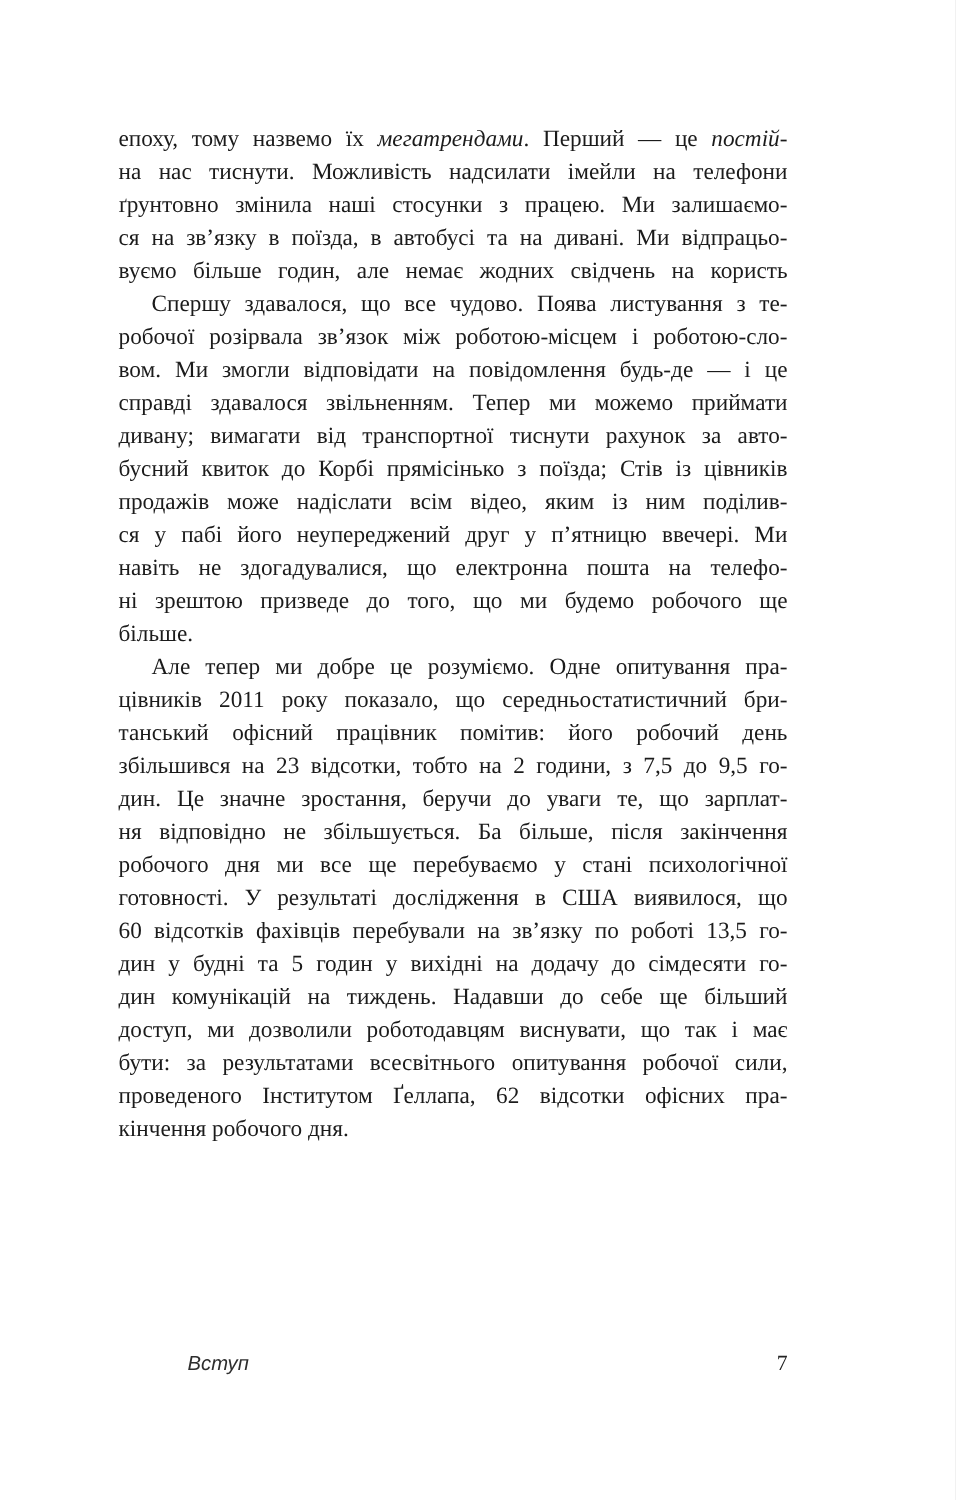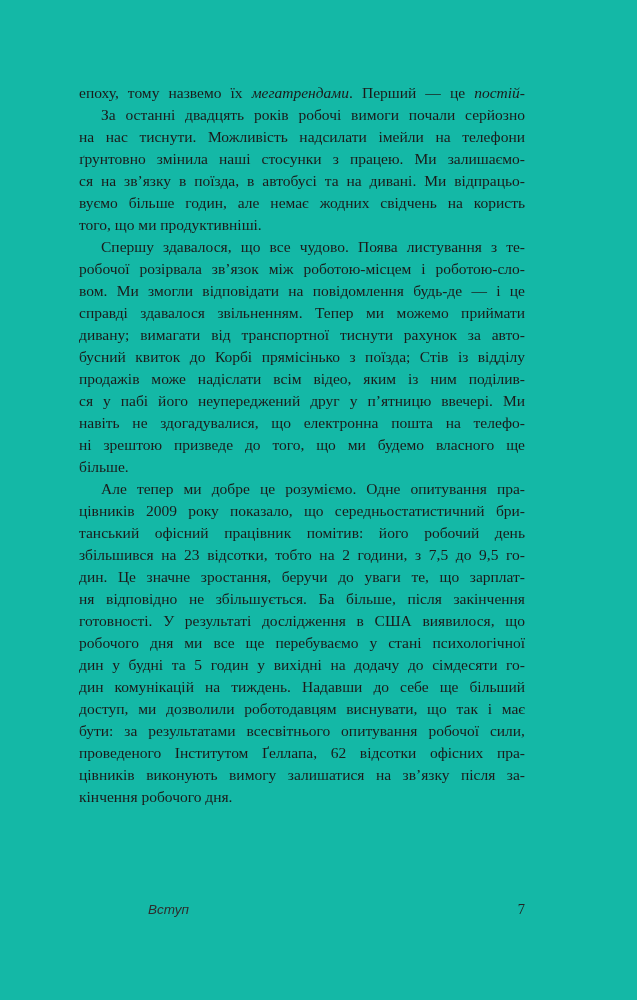--- a/index.html
+++ b/index.html
@@ -4,21 +4,21 @@
 <style>
   html, body {
     margin: 0;
     padding: 0;
     background: #e8e8e8;
   }
   .page {
     position: relative;
     width: 637px;
     height: 1000px;
-    background: #14b8a6;
+    background: #ffffff;
     font-family: "Liberation Serif", serif;
     color: #1b1b1b;
     overflow: hidden;
   }
   .text-block {
     position: absolute;
     left: 79px;
     top: 82px;
     width: 446px;
     font-size: 15.5px;
@@ -42,21 +42,21 @@
   .footer {
     position: absolute;
     left: 79px;
     top: 901px;
     width: 446px;
     display: flex;
     justify-content: space-between;
     align-items: baseline;
   }
   .footer-section {
-    margin-left: 69px;
+    margin-left: 46px;
     font-family: "Liberation Sans", sans-serif;
     font-style: italic;
     font-size: 13.5px;
     color: #2e2e2e;
   }
   .footer-pagenum {
     font-family: "Liberation Serif", serif;
     font-size: 14.5px;
     color: #222222;
   }
@@ -64,55 +64,53 @@
 </head>
 <body>
 
 <div class="page">
 
   <div class="text-block">
       <div class="paragraph">
         <div class="line"><span>епоху, тому назвемо їх </span><span class="italic">мегатрендами</span><span>. Перший — це </span><span class="italic">постій-</span></div>
       </div>
       <div class="paragraph">
-        <div class="line indent"><span>За останні двадцять років робочі вимоги почали серйозно</span></div>
         <div class="line"><span>на нас тиснути. Можливість надсилати імейли на телефони</span></div>
         <div class="line"><span>ґрунтовно змінила наші стосунки з працею. Ми залишаємо-</span></div>
         <div class="line"><span>ся на зв’язку в поїзда, в автобусі та на дивані. Ми відпрацьо-</span></div>
         <div class="line"><span>вуємо більше годин, але немає жодних свідчень на користь</span></div>
-        <div class="line last"><span>того, що ми продуктивніші.</span></div>
       </div>
       <div class="paragraph">
         <div class="line indent"><span>Спершу здавалося, що все чудово. Поява листування з те-</span></div>
         <div class="line"><span>робочої розірвала зв’язок між роботою-місцем і роботою-сло-</span></div>
         <div class="line"><span>вом. Ми змогли відповідати на повідомлення будь-де — і це</span></div>
         <div class="line"><span>справді здавалося звільненням. Тепер ми можемо приймати</span></div>
         <div class="line"><span>дивану; вимагати від транспортної тиснути рахунок за авто-</span></div>
-        <div class="line"><span>бусний квиток до Корбі прямісінько з поїзда; Стів із відділу</span></div>
+        <div class="line"><span>бусний квиток до Корбі прямісінько з поїзда; Стів із цівників</span></div>
         <div class="line"><span>продажів може надіслати всім відео, яким із ним поділив-</span></div>
         <div class="line"><span>ся у пабі його неупереджений друг у п’ятницю ввечері. Ми</span></div>
         <div class="line"><span>навіть не здогадувалися, що електронна пошта на телефо-</span></div>
-        <div class="line"><span>ні зрештою призведе до того, що ми будемо власного ще</span></div>
+        <div class="line"><span>ні зрештою призведе до того, що ми будемо робочого ще</span></div>
         <div class="line last"><span>більше.</span></div>
       </div>
       <div class="paragraph">
         <div class="line indent"><span>Але тепер ми добре це розуміємо. Одне опитування пра-</span></div>
-        <div class="line"><span>цівників 2009 року показало, що середньостатистичний бри-</span></div>
+        <div class="line"><span>цівників 2011 року показало, що середньостатистичний бри-</span></div>
         <div class="line"><span>танський офісний працівник помітив: його робочий день</span></div>
         <div class="line"><span>збільшився на 23 відсотки, тобто на 2 години, з 7,5 до 9,5 го-</span></div>
         <div class="line"><span>дин. Це значне зростання, беручи до уваги те, що зарплат-</span></div>
         <div class="line"><span>ня відповідно не збільшується. Ба більше, після закінчення</span></div>
+        <div class="line"><span>робочого дня ми все ще перебуваємо у стані психологічної</span></div>
         <div class="line"><span>готовності. У результаті дослідження в США виявилося, що</span></div>
-        <div class="line"><span>робочого дня ми все ще перебуваємо у стані психологічної</span></div>
+        <div class="line"><span>60 відсотків фахівців перебували на зв’язку по роботі 13,5 го-</span></div>
         <div class="line"><span>дин у будні та 5 годин у вихідні на додачу до сімдесяти го-</span></div>
         <div class="line"><span>дин комунікацій на тиждень. Надавши до себе ще більший</span></div>
         <div class="line"><span>доступ, ми дозволили роботодавцям виснувати, що так і має</span></div>
         <div class="line"><span>бути: за результатами всесвітнього опитування робочої сили,</span></div>
         <div class="line"><span>проведеного Інститутом Ґеллапа, 62 відсотки офісних пра-</span></div>
-        <div class="line"><span>цівників виконують вимогу залишатися на зв’язку після за-</span></div>
         <div class="line last"><span>кінчення робочого дня.</span></div>
       </div>
     </div>
 
   <div class="footer">
     <span class="footer-section">Вступ</span>
     <span class="footer-pagenum">7</span>
   </div>
 
 </div>

